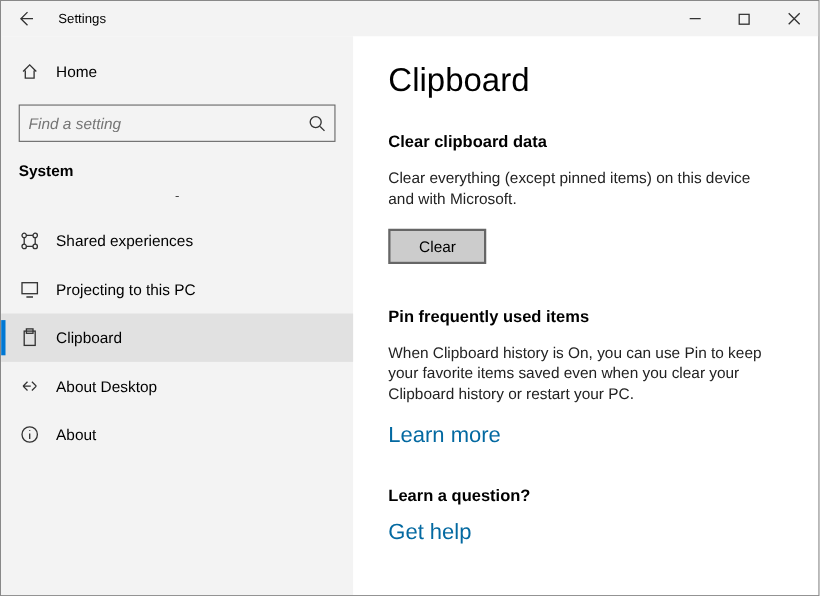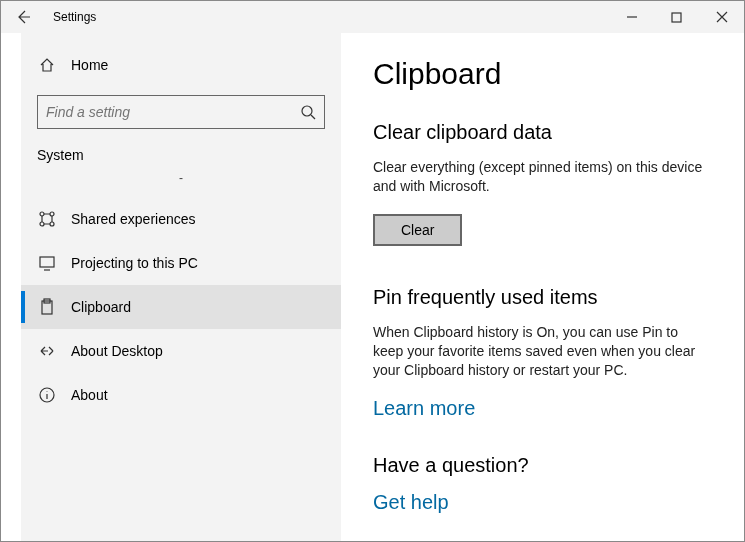--- a/index.html
+++ b/index.html
@@ -32,21 +32,20 @@
   }
   .titlebar .spacer { flex: 1; }
   .winbtn {
     width: 45px; height: 32px;
     display:flex;align-items:center;justify-content:center;
     cursor:pointer;
   }
   .container {
     display: flex;
     height: calc(100% - 32px);
-    padding-left: 20px;
   }
   .sidebar {
     width: 320px;
     background: #f3f3f3;
     padding: 14px 16px 0 16px;
     display:flex;flex-direction:column;
   }
   .home-row {
     display:flex;align-items:center;
     height: 36px;
@@ -61,21 +60,21 @@
     background:#fff0;
     height:34px;
     padding:0 8px;
     margin-bottom:18px;
   }
   .searchbox input {
     flex:1; border:none; background:transparent; outline:none;
     font-size:14px; font-style:italic; color:#c2410c;
   }
   .section-label {
-    font-weight:400; font-size:14px;
+    font-weight:700; font-size:14px;
     margin-bottom:8px;
   }
   .dash-row { height:20px; text-align:center; color:#444; font-size:12px; margin-bottom:6px;}
   .nav-item {
     display:flex;align-items:center;
     height:44px;
     margin-left:-16px; margin-right:-16px;
     padding-left:16px;
     cursor:pointer;
     position:relative;
@@ -90,21 +89,21 @@
   }
   .content {
     flex:1;
     padding: 24px 40px 0 32px;
     overflow:auto;
   }
   .content h1 {
     font-weight:400; font-size:30px; margin-bottom:30px;
   }
   .content h2 {
-    font-weight:400; font-size:20px; margin-bottom:14px;
+    font-weight:700; font-size:15px; margin-bottom:14px;
   }
   .content p.desc {
     font-size:14px; color:#222; margin-bottom:18px; line-height:1.35;
   }
   .content button.clear {
     padding:6px 26px; font-size:14px;
     background:#ccc; border:2px solid #666;
     cursor:pointer;
     margin-bottom:40px;
   }
@@ -219,16 +218,16 @@
     <h1>Clipboard</h1>
 
     <h2>Clear clipboard data</h2>
     <p class="desc">Clear everything (except pinned items) on this device and with Microsoft.</p>
     <button class="clear">Clear</button>
 
     <h2>Pin frequently used items</h2>
     <p class="desc">When Clipboard history is On, you can use Pin to keep your favorite items saved even when you clear your Clipboard history or restart your PC.</p>
     <a class="link">Learn more</a>
 
-    <h2>Have a question?</h2>
+    <h2>Learn a question?</h2>
     <a class="link">Get help</a>
   </div>
 </div>
 
 </body></html>

